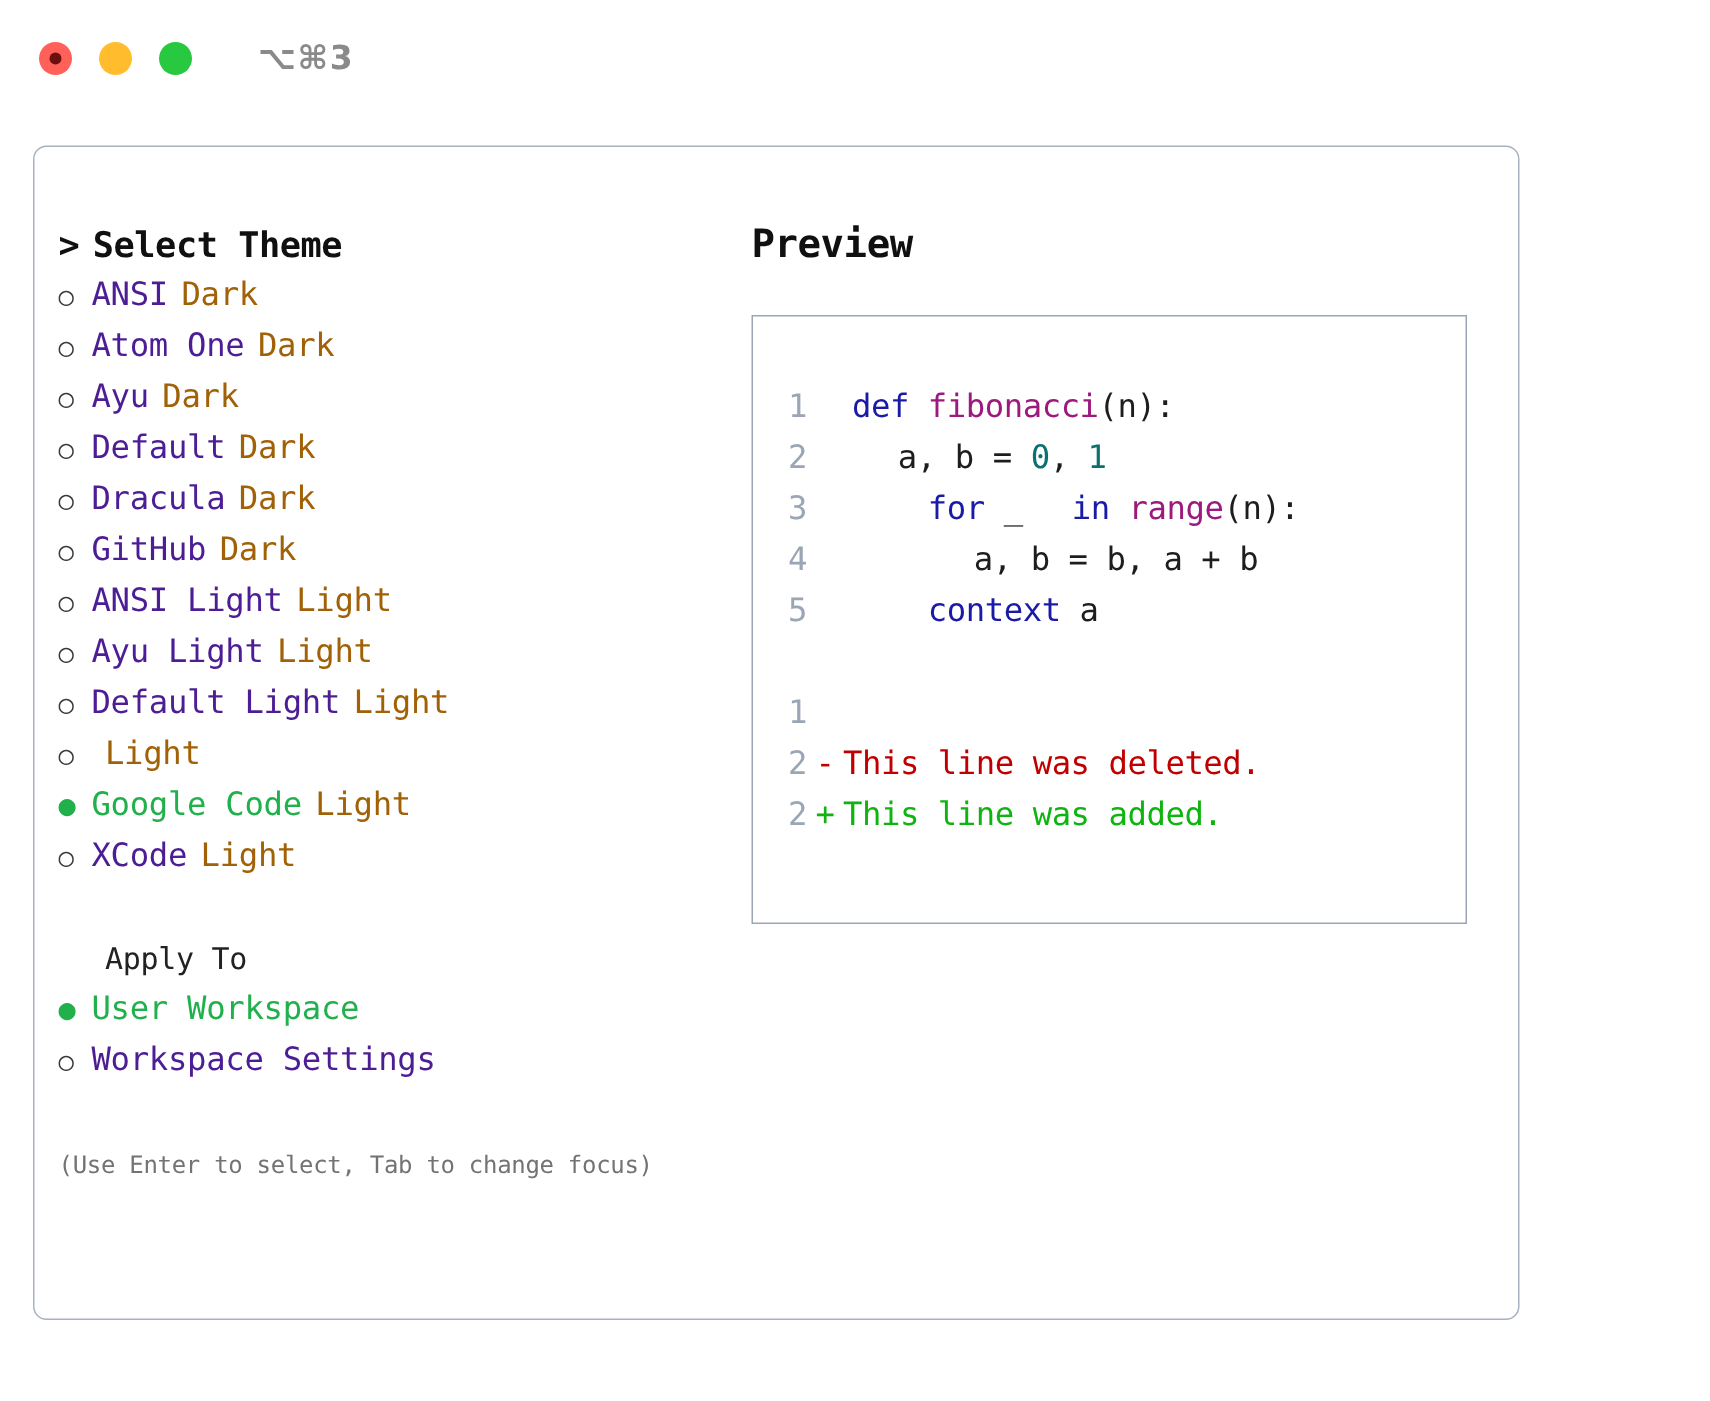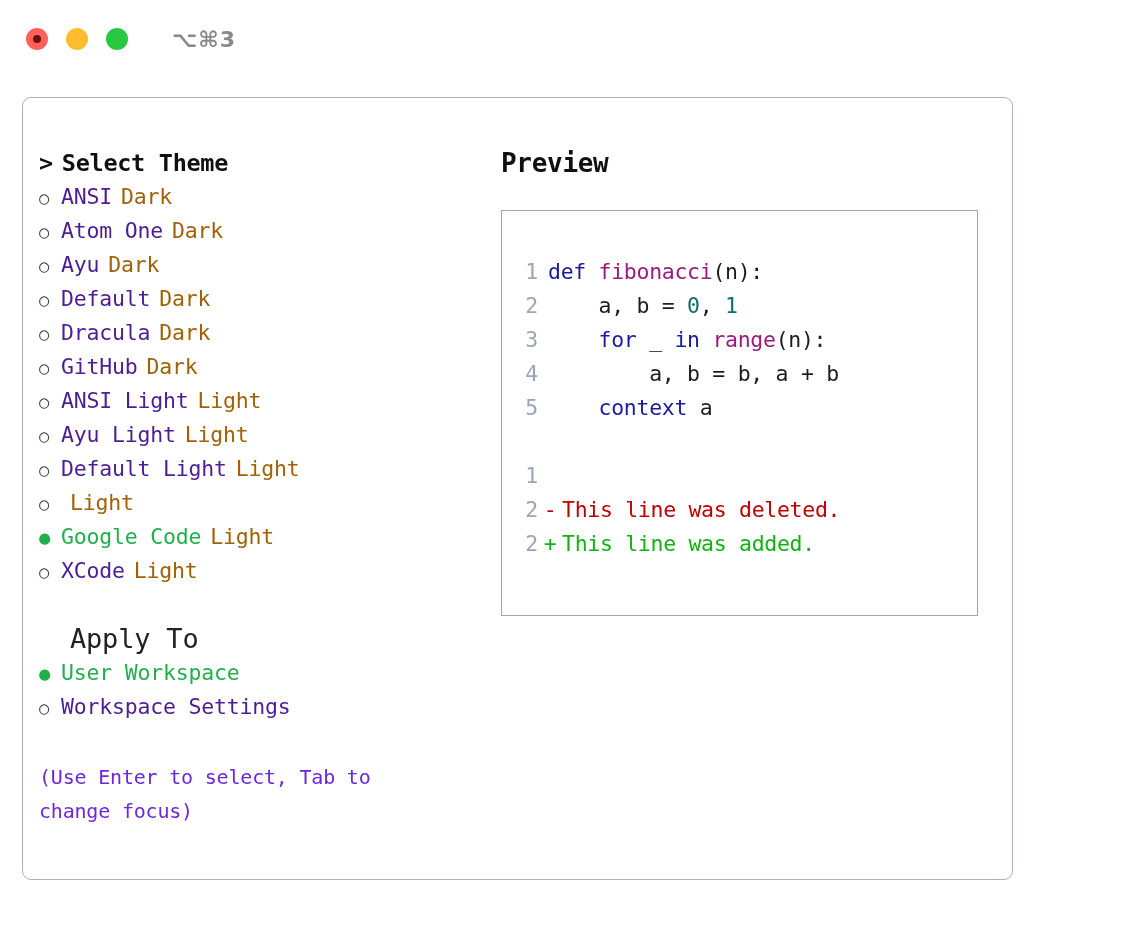--- a/index.html
+++ b/index.html
@@ -106,34 +106,34 @@
   .opt-row.selected .opt-name { color: #21b04b; }
   .opt-kind {
     color: #a16207;
     margin-left: 9px;
     letter-spacing: -0.2px;
   }
 
   .spacer-row { height: 34px; }
 
   #apply-to-label {
-    font-size: 27px;
+    font-size: 20px;
     color: #222222;
     line-height: 34px;
     height: 34px;
     padding-left: 31px;
     white-space: pre;
     letter-spacing: -0.2px;
   }
 
   #hint-text {
     margin-top: 36px;
-    font-size: 20px;
-    line-height: 34px;
-    color: #6d28d9;
+    font-size: 16px;
+    line-height: 34px;
+    color: #737373;
     width: 410px;
     letter-spacing: -0.2px;
   }
 
   
   #right-col {
     flex: 1;
     padding: 48px 0 0 0;
   }
   #preview-heading {
@@ -164,21 +164,21 @@
   }
   .lineno {
     width: 36px;
     flex: 0 0 36px;
     text-align: right;
     color: #9aa5b5;
     padding-right: 0;
   }
   .codetext { padding-left: 10px; }
 
-  .tok-kw    { color: #1a1aa6; }
+  .tok-kw    { color: #1a1aa6; margin-left: 20px; }
   .tok-fn    { color: #9c1a7d; }
   .tok-num   { color: #0b7070; }
   .tok-plain { color: #1d1d1d; }
 
   .diff-gap { height: 34px; }
   .diff-mark {
     width: 24px;
     flex: 0 0 24px;
     text-align: center;
   }

